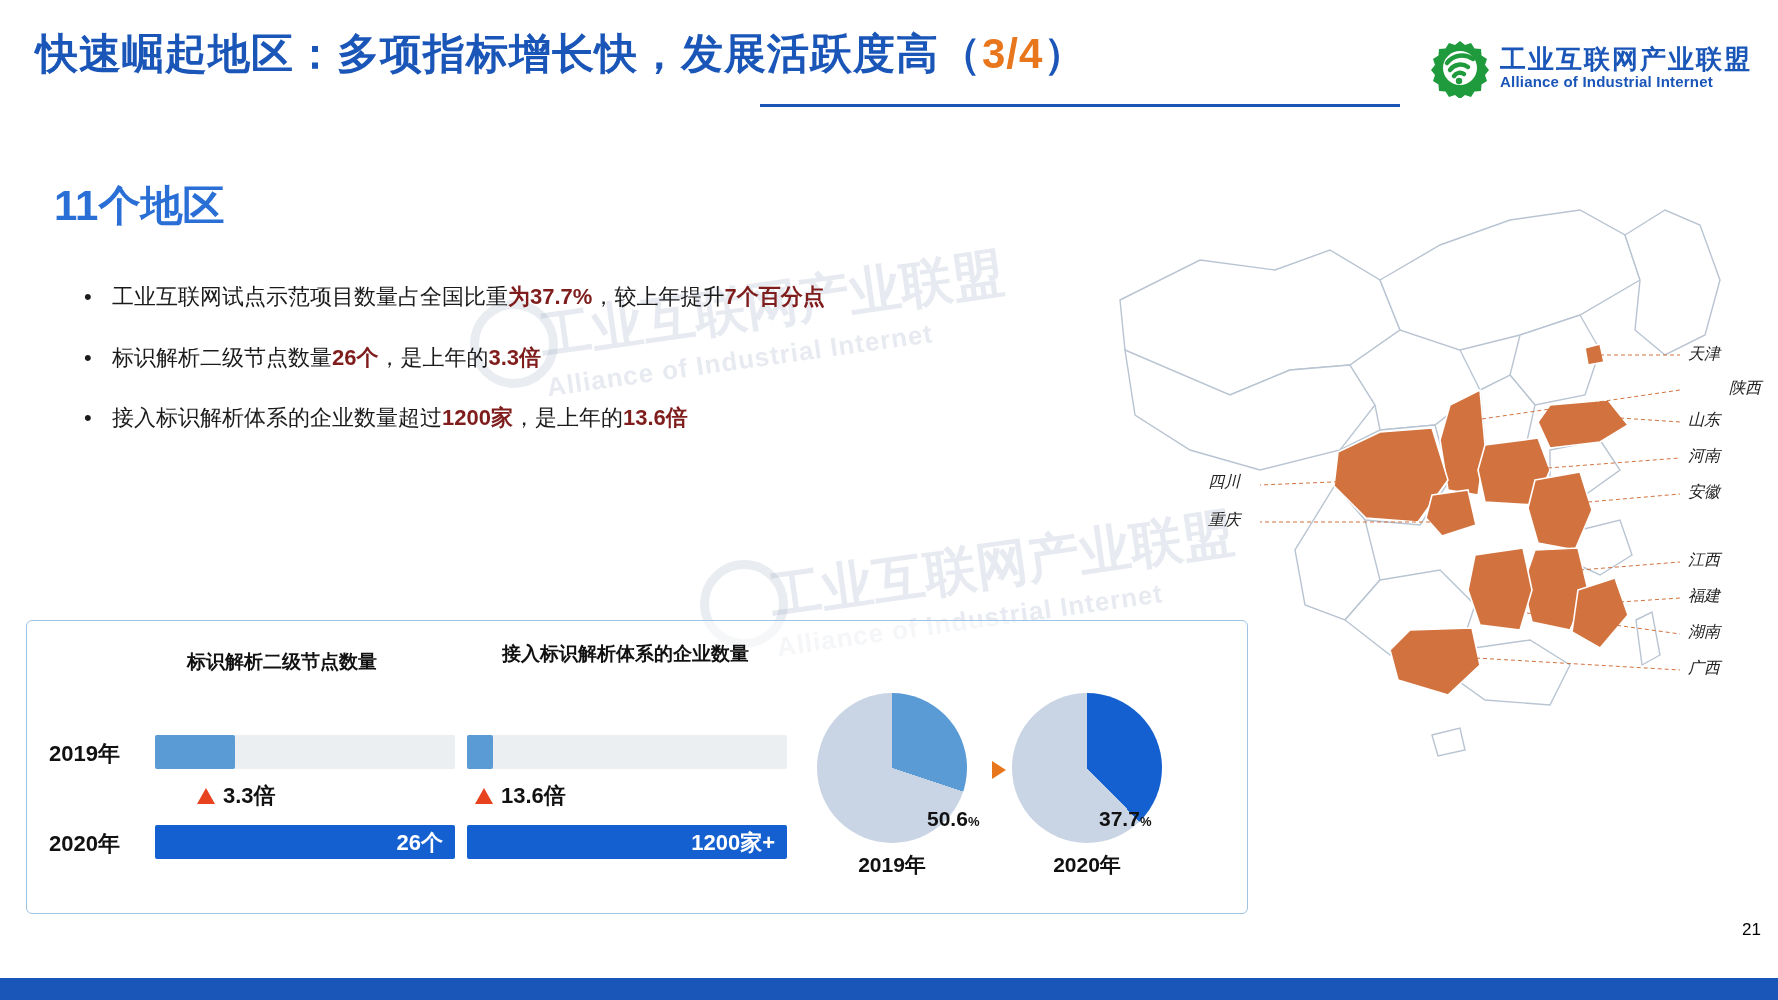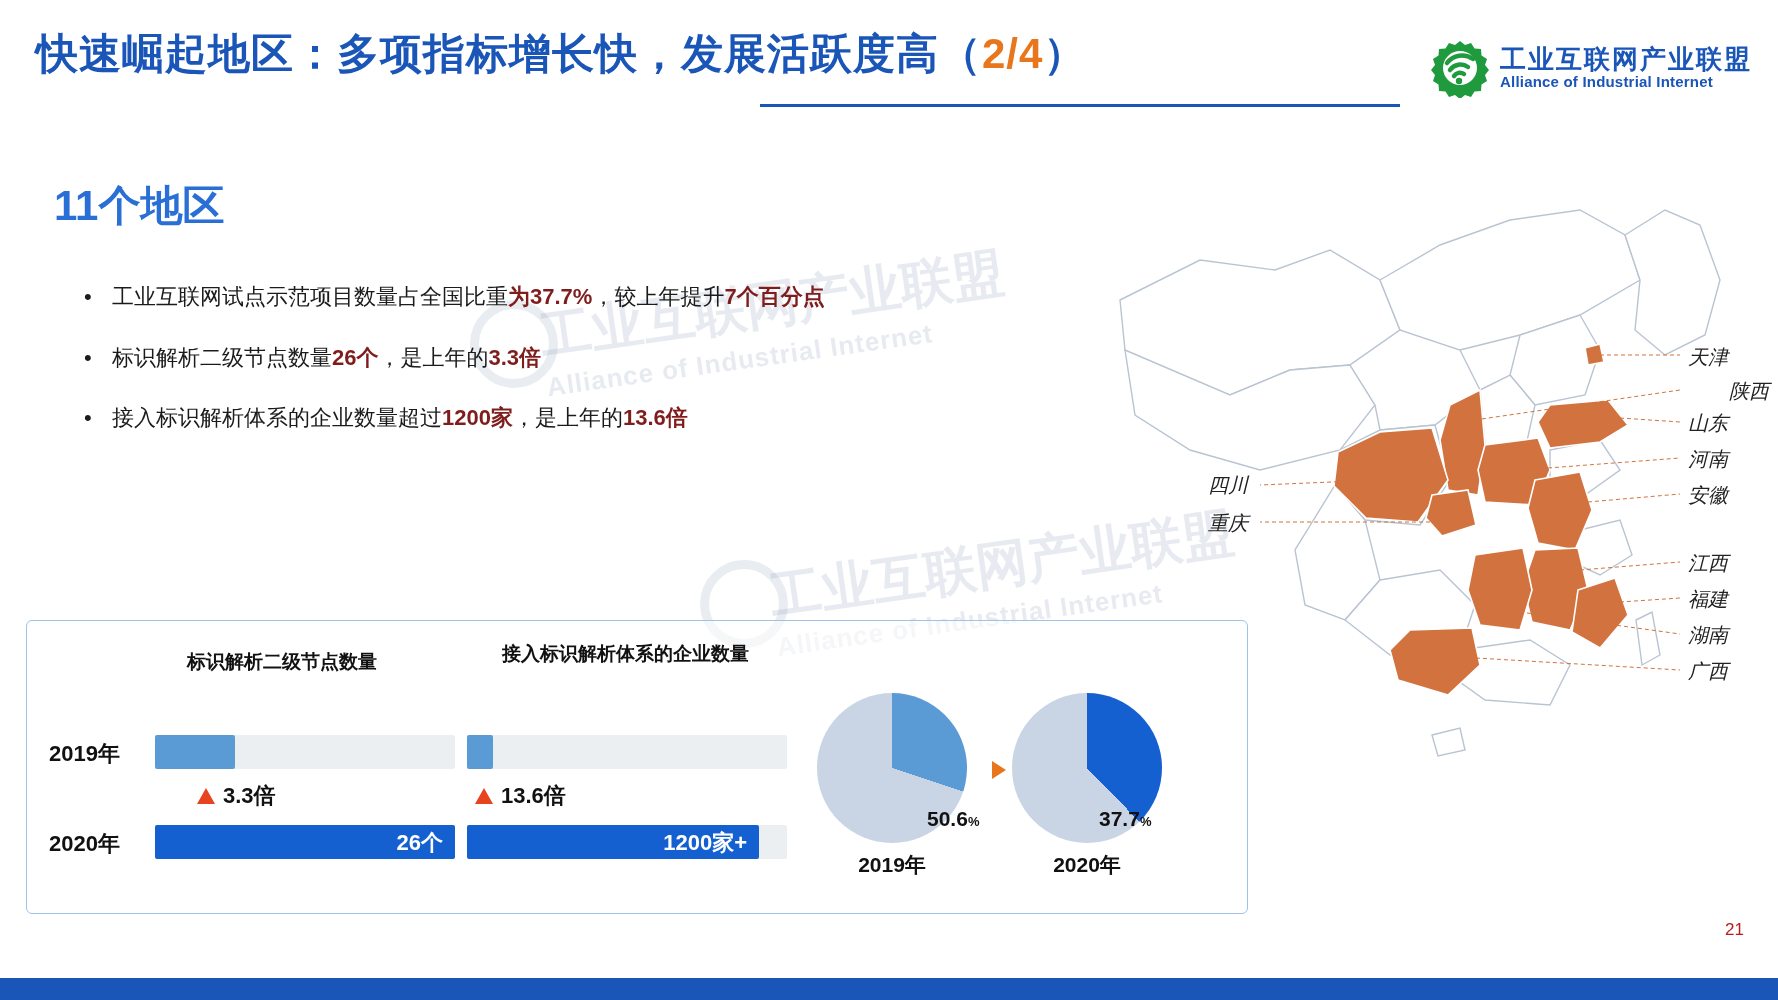--- a/index.html
+++ b/index.html
@@ -233,47 +233,47 @@
   
   .map-area {
     position: absolute;
     left: 1080px;
     top: 150px;
     width: 680px;
     height: 680px;
   }
   .map-label {
     position: absolute;
-    font-size: 20px;
+    font-size: 16px;
     color: #222;
     font-style: italic;
     white-space: nowrap;
   }
 
   
   .page-num {
     position: absolute;
-    right: 34px;
+    right: 17px;
     bottom: 60px;
     font-size: 17px;
-    color: #b91c1c;
+    color: #000000;
   }
   .footer-bar {
     position: absolute;
     left: 0; bottom: 0;
     width: 100%;
     height: 22px;
     background: #1a55b8;
   }
 </style>
 </head>
 <body>
 
 <div class="slide-title">
-  <span>快速崛起地区：多项指标增长快，发展活跃度高（</span><span class="frac">2/4</span><span>）</span>
+  <span>快速崛起地区：多项指标增长快，发展活跃度高（</span><span class="frac">3/4</span><span>）</span>
 </div>
 <div class="title-rule"></div>
 
 <div class="logo">
   <div class="logo-mark">
     <svg width="60" height="60" viewBox="0 0 60 60">
       <path d="M30 3 l5 4 6-2 3.5 5.5 6.5 0.5 0.5 6.5 5.5 3.5 -2 6 4 5 -4 5 2 6 -5.5 3.5 -0.5 6.5 -6.5 0.5 -3.5 5.5 -6 -2 -5 4 -5 -4 -6 2 -3.5 -5.5 -6.5 -0.5 -0.5 -6.5 -5.5 -3.5 2 -6 -4 -5 4 -5 -2 -6 5.5 -3.5 0.5 -6.5 6.5 -0.5 3.5 -5.5 6 2z" fill="#1f9a3c"></path>
       <circle cx="30" cy="30" r="17" fill="#ffffff"></circle>
       <path d="M17 25 a19 19 0 0 1 26 -4" stroke="#1f9a3c" stroke-width="4.5" fill="none" stroke-linecap="round"></path>
       <path d="M20 32 a13 13 0 0 1 18 -3" stroke="#1f9a3c" stroke-width="4.5" fill="none" stroke-linecap="round"></path>
@@ -345,21 +345,21 @@
   </div>
 
   <div class="track" style="left:440px; top:114px; width:320px;">
     <div class="bar light" style="left:0; top:0; width:26px;"></div>
   </div>
   <div class="delta" style="left:448px; top:160px;">
     <span class="tri-up"></span>
     <span>13.6倍</span>
   </div>
   <div class="track" style="left:440px; top:204px; width:320px;">
-    <div class="bar dark" style="left:0; top:0; width:292px;">
+    <div class="bar dark" style="left:0; top:0; width:320px;">
       <span class="bar-val">1200家+</span>
     </div>
   </div>
 
   <div class="pie-wrap" style="left:790px; top:72px;">
     <div class="pie" style="background: conic-gradient(#5b9bd5 0deg 108.4deg, #c9d4e4 108.4deg 360deg);"></div>
     <div class="pie-caption">2019年</div>
   </div>
   <div class="pie-val" style="left:900px; top:186px;">
     <span>50.6</span><span class="pct">%</span>

